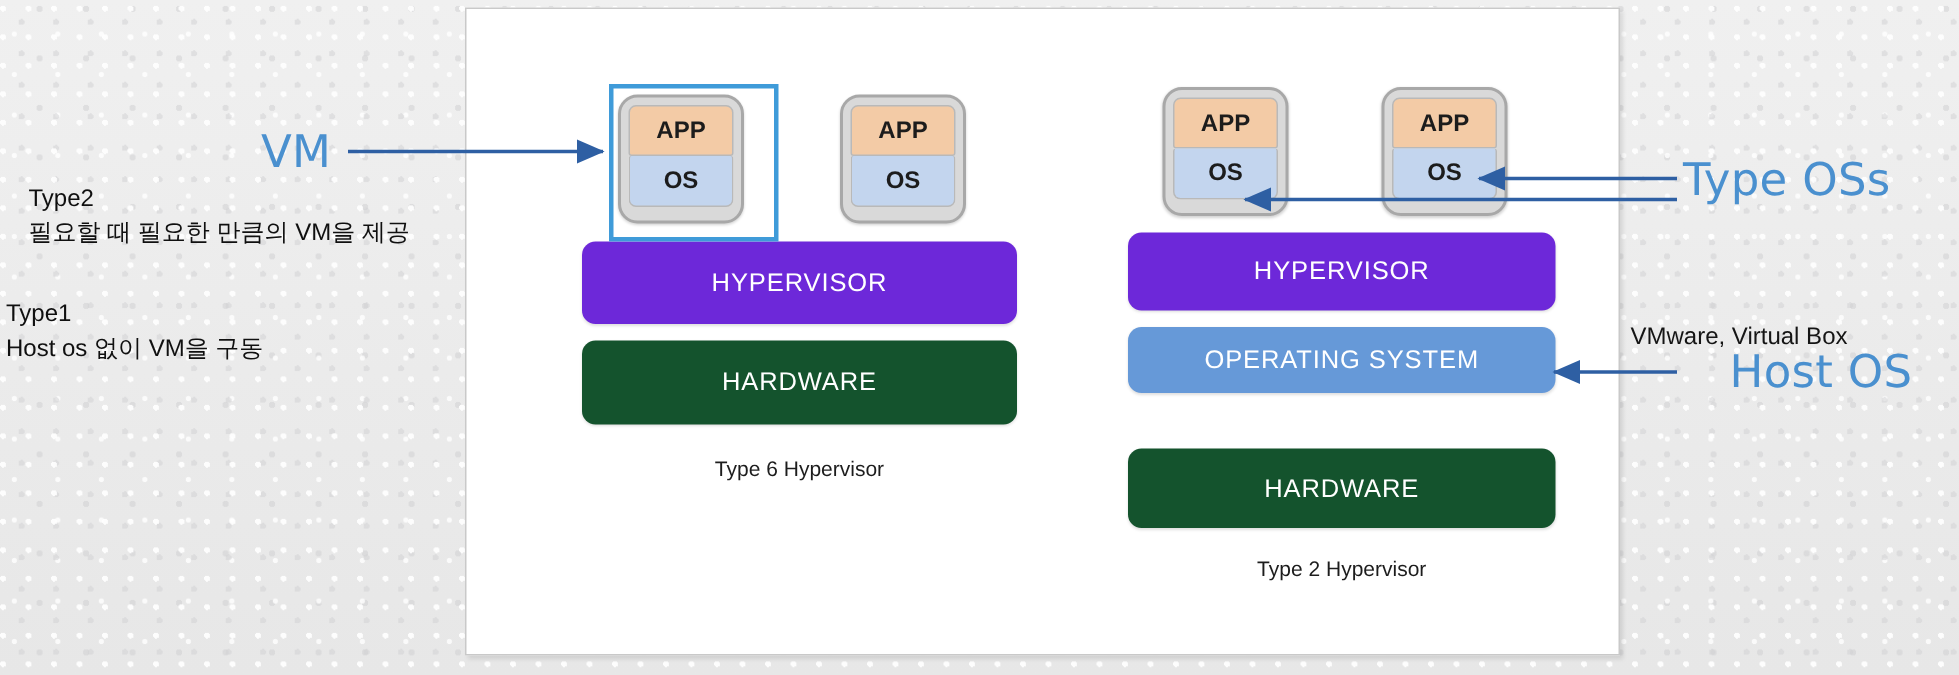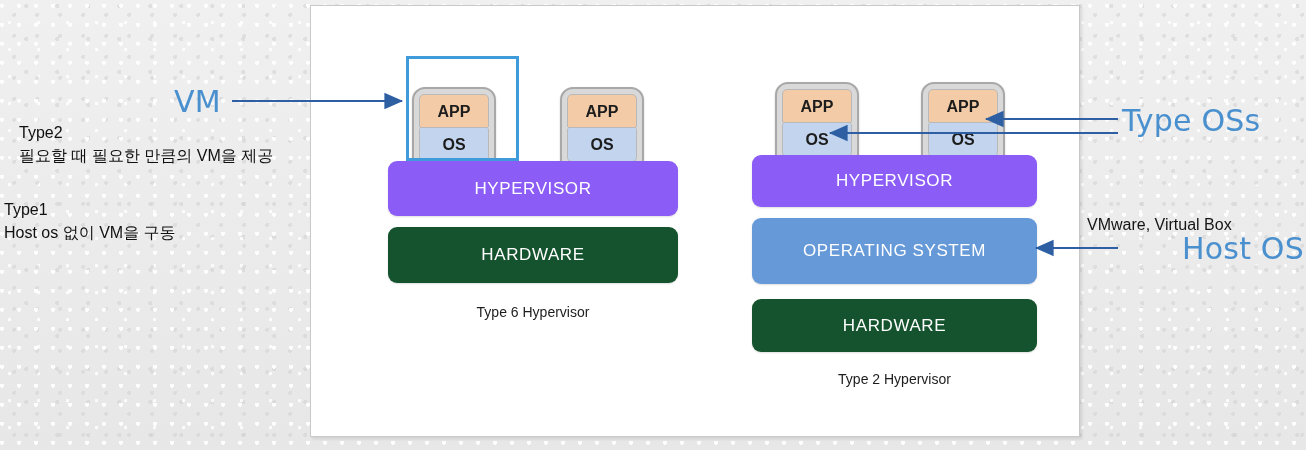--- a/index.html
+++ b/index.html
@@ -27,21 +27,20 @@
     box-sizing:border-box;
   }
 
   
   .vm{
     position:absolute;width:84px;height:86px;
     background:#d9d9d9;
     border:2px solid #a8a8a8;border-radius:13px;
     box-sizing:border-box;padding:5px 5px 9px 5px;
     box-shadow:0 1px 2px rgba(0,0,0,.18);
-    margin-top:24px;
   }
   .vm .app,.vm .os{
     height:34px;line-height:34px;text-align:center;
     font-size:16px;font-weight:bold;color:#1c1c1c;
     box-sizing:border-box;border:1px solid #b9b9b9;
   }
   .vm .app{background:#f3cba6;border-radius:5px 5px 2px 2px;}
   .vm .os{background:#c3d5ee;border-radius:2px 2px 5px 5px;border-top:none;font-weight:bold;}
 
   
@@ -50,21 +49,21 @@
     border:3px solid #3f9bd9;box-sizing:border-box;background:transparent;
   }
 
   
   .bar{
     position:absolute;border-radius:9px;
     display:flex;align-items:center;justify-content:center;
     color:#ffffff;font-size:17px;letter-spacing:.6px;
     box-shadow:0 1px 2px rgba(0,0,0,.13);
   }
-  .bar.green{background:#8b5cf6;}
+  .bar.green{background:#6d28d9;}
   .bar.yellow{background:#14532d;}
   .bar.blue{background:#6699d8;}
 
   .caption{
     position:absolute;text-align:center;
     font-size:14px;color:#1d1d1d;font-weight:normal;
   }
 
   
   .anno-blue{
@@ -120,21 +119,21 @@
 
     <div class="vm" style="left:610px;top:52px;">
       <div class="app">APP</div>
       <div class="os">OS</div>
     </div>
 
     <div class="bar green" style="left:441px;top:149px;width:285px;height:52px;">
       <span>HYPERVISOR</span>
     </div>
 
-    <div class="bar blue" style="left:441px;top:212px;width:285px;height:66px;">
+    <div class="bar blue" style="left:441px;top:212px;width:285px;height:44px;">
       <span>OPERATING SYSTEM</span>
     </div>
 
     <div class="bar yellow" style="left:441px;top:293px;width:285px;height:53px;">
       <span>HARDWARE</span>
     </div>
 
     <div class="caption" style="left:441px;top:365px;width:285px;">Type 2 Hypervisor</div>
   </div>
 </div>
@@ -154,21 +153,21 @@
 
   <line x1="1118" y1="133" x2="830" y2="133" stroke="#2e5fa3" stroke-width="2.2" marker-end="url(#ah)"></line>
 
   <line x1="1118" y1="248" x2="1036" y2="248" stroke="#2e5fa3" stroke-width="2.2" marker-end="url(#ah)"></line>
 </svg>
 
 <div class="anno-blue" style="left:174px;top:84px;">VM</div>
 
 <div class="anno-blue" style="left:1122px;top:103px;">Type OSs</div>
 
-<div class="anno-blue" style="left:1182px;top:231px;">Host OS</div>
+<div class="anno-blue" style="left:1153px;top:231px;">Host OS</div>
 
 <div class="anno-black" style="left:1087px;top:172px;">VMware, Virtual Box</div>
 
 <div class="note" style="left:19px;top:121px;">Type2
 필요할 때 필요한 만큼의 VM을 제공</div>
 
 <div class="note" style="left:4px;top:198px;">Type1
 Host os 없이 VM을 구동</div>
 
 </body></html>

